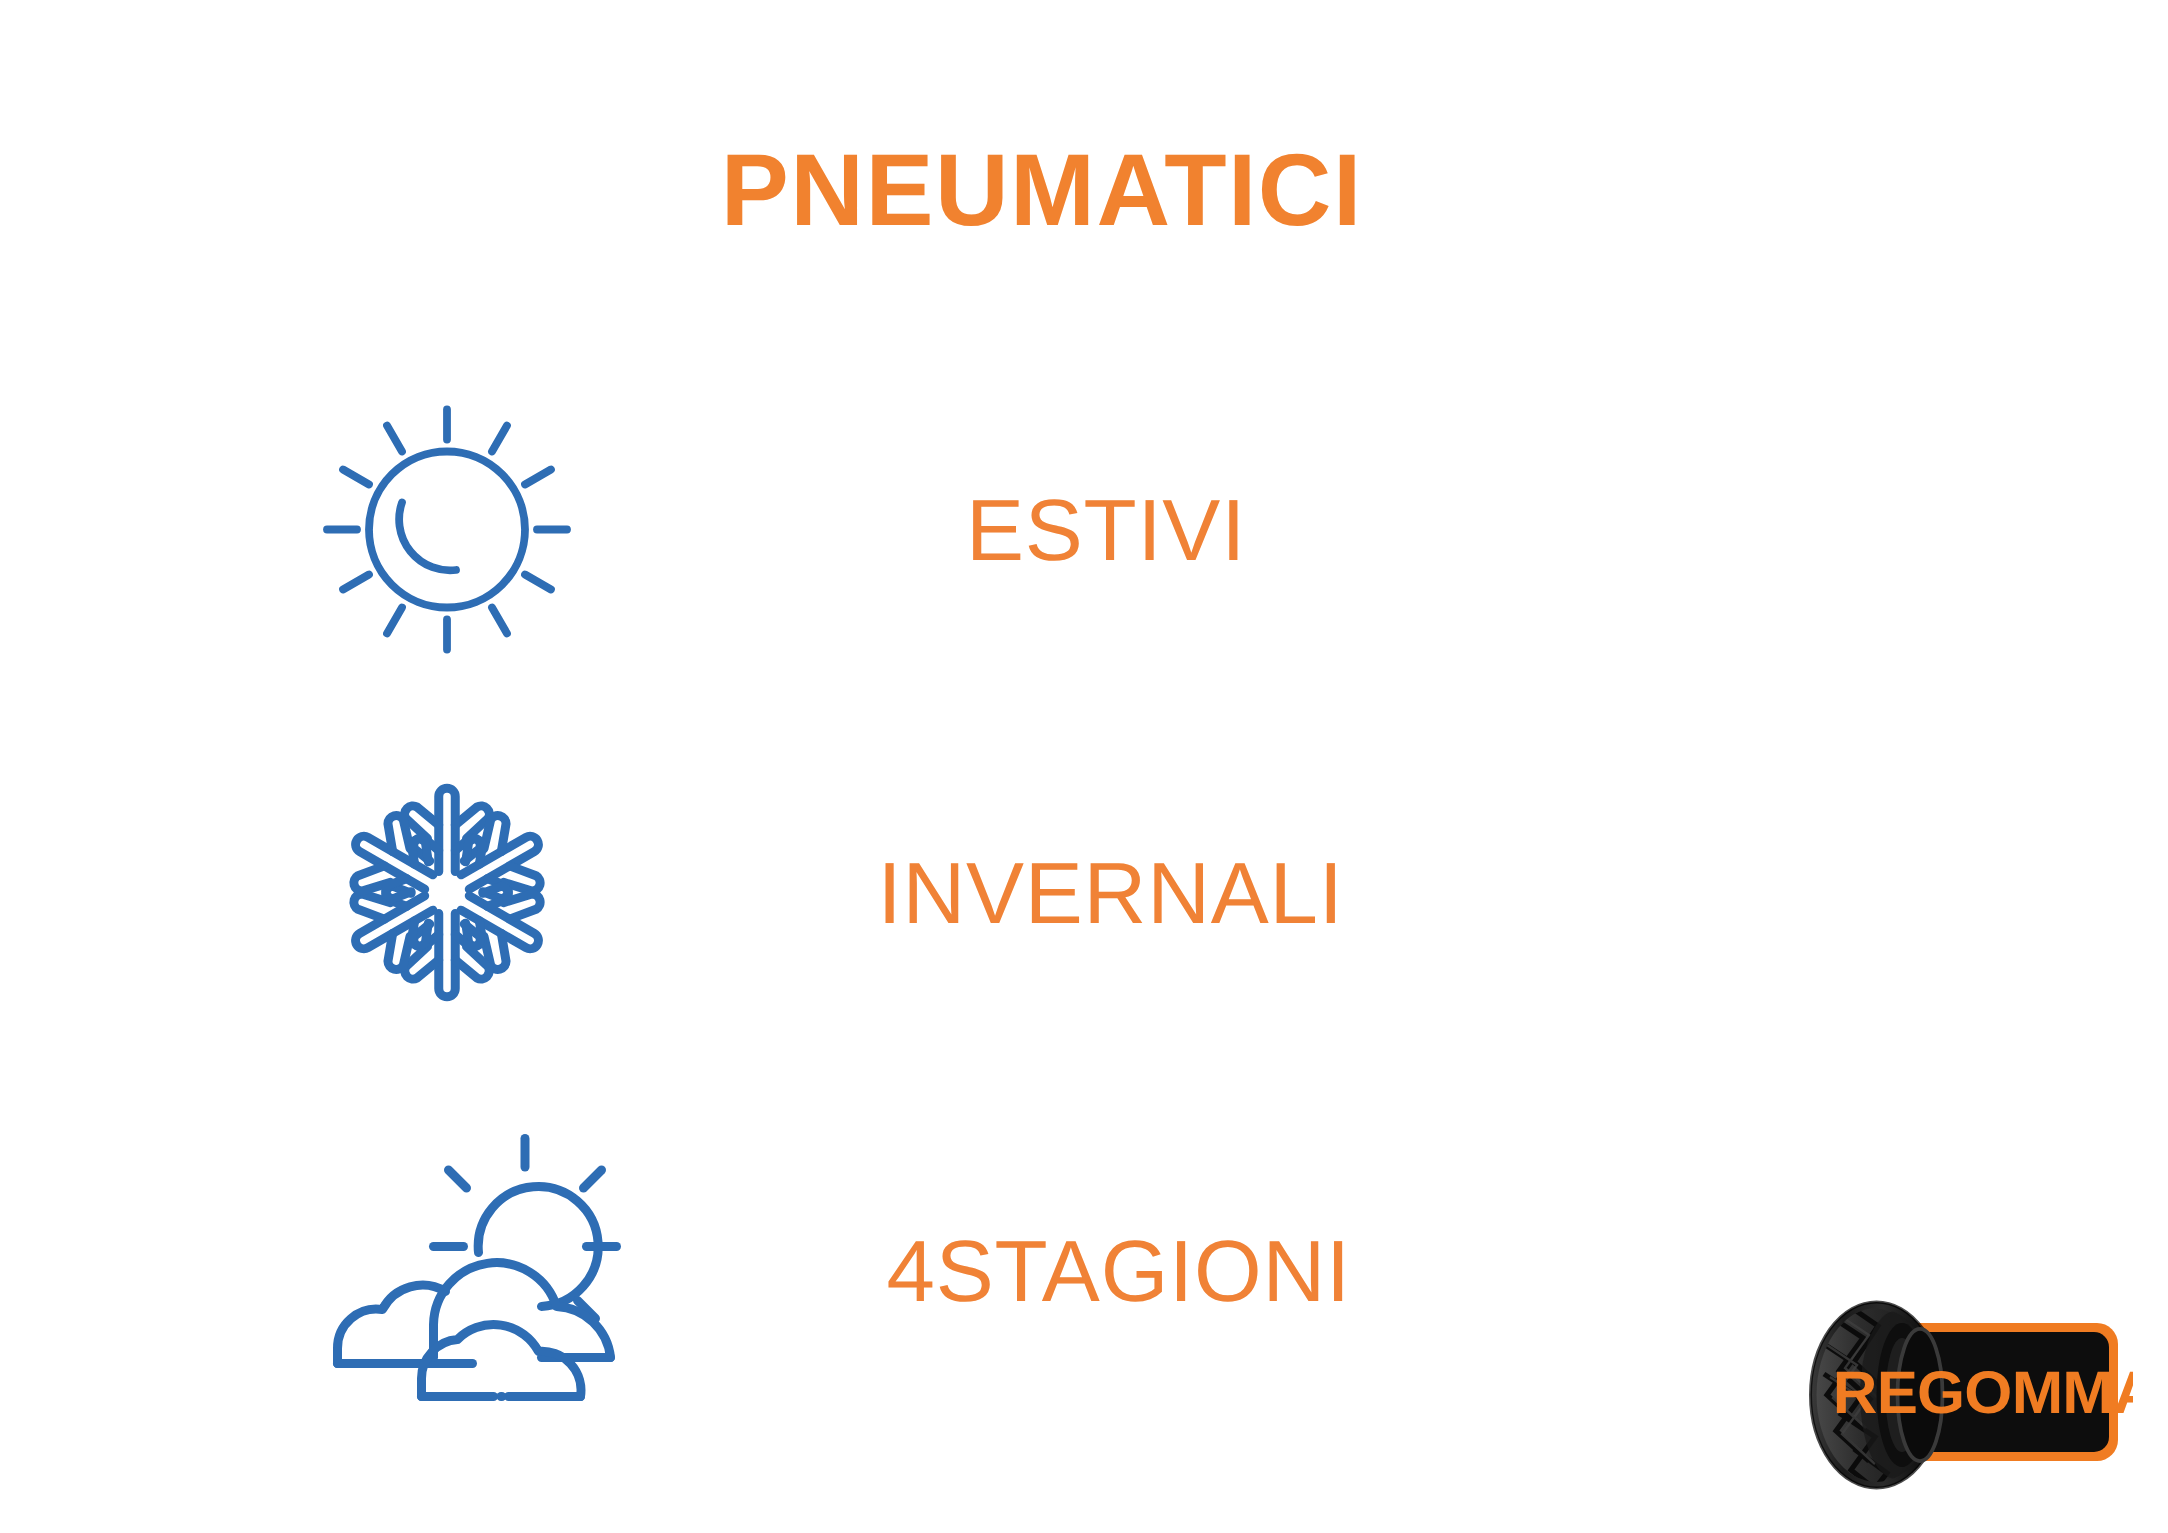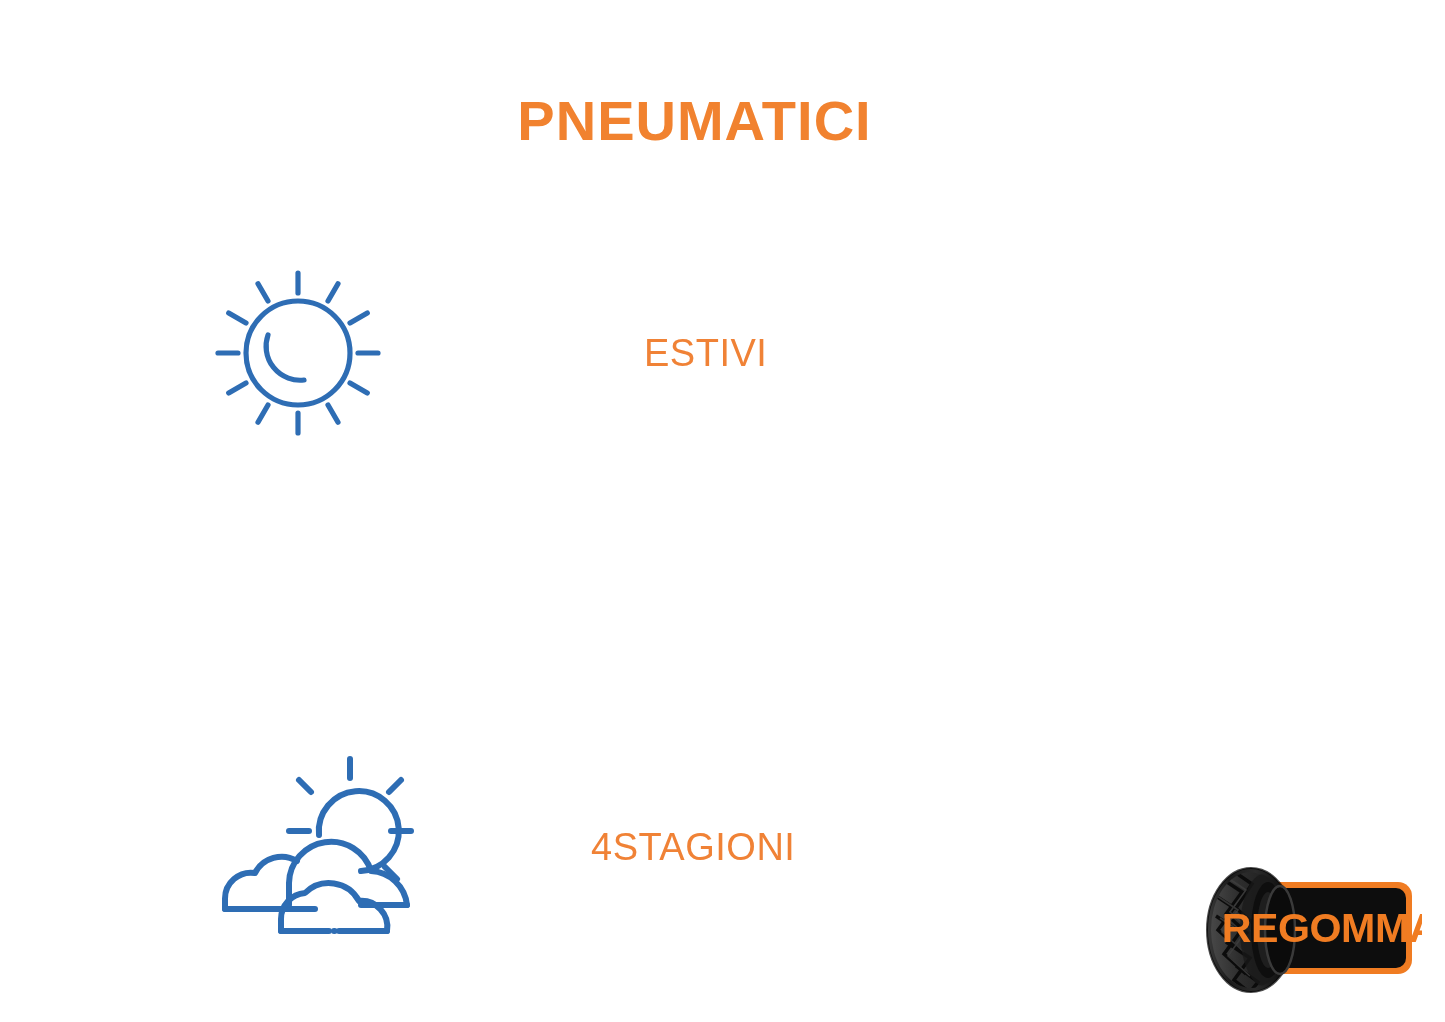--- a/index.html
+++ b/index.html
@@ -18,21 +18,21 @@
     overflow: hidden;
   }
 
   
   .title {
     position: absolute;
     left: 0;
     top: 93px;
     width: 1389px;
     text-align: center;
-    font-size: 56px;
+    font-size: 68px;
     font-weight: 700;
     letter-spacing: 1px;
     color: #F1822F;
     line-height: 1;
     white-space: nowrap;
   }
 
   
   .row {
     position: absolute;
@@ -55,21 +55,21 @@
     justify-content: center;
   }
   .icon-slot svg { display: block; }
 
   .row-label {
     position: absolute;
     top: 0;
     height: 190px;
     display: flex;
     align-items: center;
-    font-size: 38px;
+    font-size: 58px;
     font-weight: 400;
     color: #F08236;
     letter-spacing: 0.5px;
     white-space: nowrap;
   }
   .label-estivi    { left: 644px; }
   .label-invernali { left: 585px; }
   .label-stagioni  { left: 572px; }
 
   
@@ -109,20 +109,47 @@
           <line x1="20.7" y1="126" x2="38" y2="116"></line>
           <line x1="10" y1="86" x2="30" y2="86"></line>
           <line x1="20.7" y1="46" x2="38" y2="56"></line>
           <line x1="50" y1="16.7" x2="60" y2="34"></line>
         </g>
       </svg>
     </div>
     <div class="row-label label-estivi">ESTIVI</div>
   </div>
 
+  <div class="row row-invernali">
+    <div class="icon-slot">
+      <svg width="160" height="176" viewBox="0 0 160 176" fill="none">
+        <g stroke="#2E6DB4" stroke-width="6" stroke-linecap="round" stroke-linejoin="round" fill="none">
+          <g transform="translate(80,88)">
+
+            <g id="arm">
+
+              <path d="M -5.5 -14 L -5.5 -64 A 5.5 5.5 0 0 1 5.5 -64 L 5.5 -14"></path>
+
+              <path d="M -5.5 -45 L -20 -57 A 5.5 5.5 0 0 0 -27.5 -49.5 L -13 -36"></path>
+              <path d="M 5.5 -45 L 20 -57 A 5.5 5.5 0 0 1 27.5 -49.5 L 13 -36"></path>
+
+              <path d="M -5.5 -28 L -15 -36 A 5 5 0 0 0 -21.5 -29 L -11.5 -21"></path>
+              <path d="M 5.5 -28 L 15 -36 A 5 5 0 0 1 21.5 -29 L 11.5 -21"></path>
+            </g>
+            <use href="#arm" transform="rotate(60)"></use>
+            <use href="#arm" transform="rotate(120)"></use>
+            <use href="#arm" transform="rotate(180)"></use>
+            <use href="#arm" transform="rotate(240)"></use>
+            <use href="#arm" transform="rotate(300)"></use>
+          </g>
+        </g>
+      </svg>
+    </div>
+    <div class="row-label label-invernali">INVERNALI</div>
+  </div>
 
   <div class="row row-stagioni">
     <div class="icon-slot">
       <svg width="212" height="188" viewBox="0 0 212 188" fill="none">
         <g stroke="#2E6DB4" stroke-width="6" stroke-linecap="round" stroke-linejoin="round" fill="none">
 
           <path d="M 108 82 A 40 40 0 1 1 150 118"></path>
 
           <line x1="139" y1="6" x2="139" y2="25"></line>
           <line x1="88" y1="27" x2="100" y2="39"></line>

